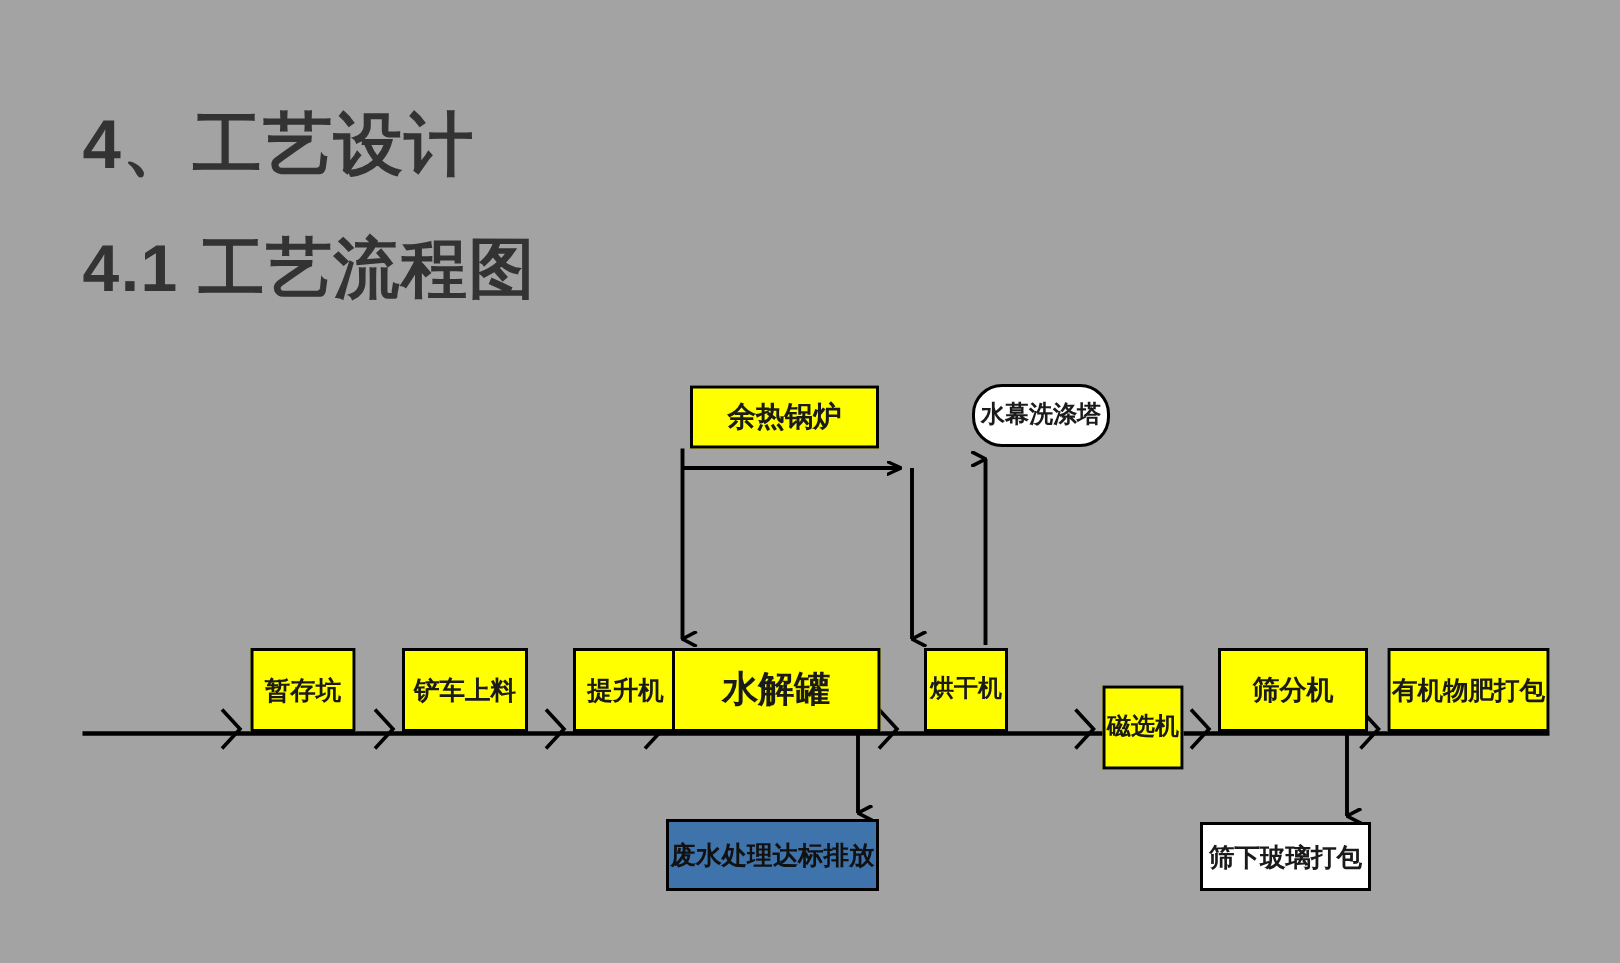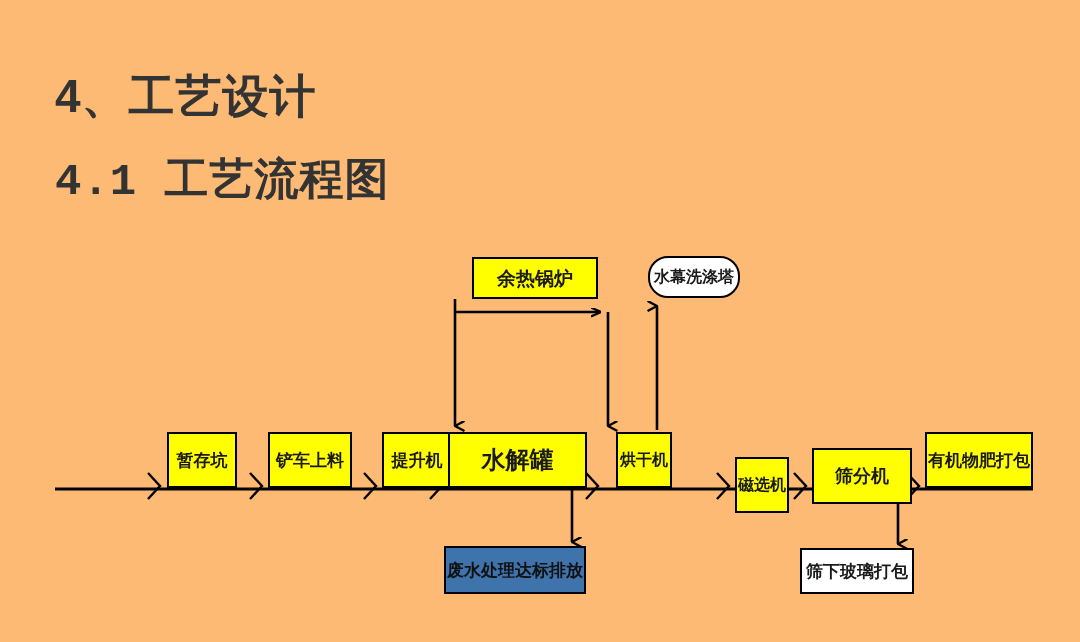--- a/index.html
+++ b/index.html
@@ -12,32 +12,32 @@
     height: 642px;
     position: relative;
     overflow: hidden;
     font-family: "Liberation Sans", "DejaVu Sans", sans-serif;
   }
   #slide {
     position: absolute;
     left: 0; top: 0;
     width: 1080px;
     height: 642px;
-    background: #fdba74;
+    background: #a3a3a3;
   }
   .heading {
     position: absolute;
     left: 55px;
     color: #333333;
     font-weight: bold;
     letter-spacing: 1px;
     white-space: nowrap;
   }
   #heading-1 { top: 66px; font-size: 46px; }
-  #heading-2 { top: 150px; font-size: 44px; font-family: Liberation Mono, monospace; }
+  #heading-2 { top: 150px; font-size: 44px; }
 
   #diagram {
     position: absolute;
     left: 0;
     top: 230px;
     width: 1080px;
     height: 400px;
   }
   #connectors {
     position: absolute;
@@ -124,28 +124,28 @@
     </div>
     <div class="node yellow" style="left:448px; top:202px; width:139px; height:56px; font-size:24px;">
       <span>水解罐</span>
     </div>
     <div class="node yellow" style="left:604px; top:202px; width:56px;  height:56px; font-size:16px;margin-left:12px;">
       <span>烘干机</span>
     </div>
     <div class="node yellow" style="left:735px; top:202px; width:54px;  height:56px; font-size:16px;margin-top:25px;">
       <span>磁选机</span>
     </div>
-    <div class="node yellow" style="left:812px; top:202px; width:100px; height:56px; font-size:18px;margin-top:16px;">
+    <div class="node yellow" style="left:812px; top:202px; width:100px; height:56px; font-size:18px;">
       <span>筛分机</span>
     </div>
     <div class="node yellow" style="left:925px; top:202px; width:108px; height:56px; font-size:17px;">
       <span>有机物肥打包</span>
     </div>
 
-    <div class="node yellow" style="left:472px; top:27px;  width:126px; height:42px; font-size:19px;">
+    <div class="node yellow" style="left:460px; top:27px;  width:126px; height:42px; font-size:19px;">
       <span>余热锅炉</span>
     </div>
     <div class="node white" style="left:648px; top:26px;  width:92px;  height:42px; font-size:16px;border-radius:20px;">
       <span>水幕洗涤塔</span>
     </div>
     <div class="node blue" style="left:444px; top:316px; width:142px; height:48px; font-size:17px;">
       <span>废水处理达标排放</span>
     </div>
     <div class="node white" style="left:800px; top:318px; width:114px; height:46px; font-size:17px;">
       <span>筛下玻璃打包</span>

